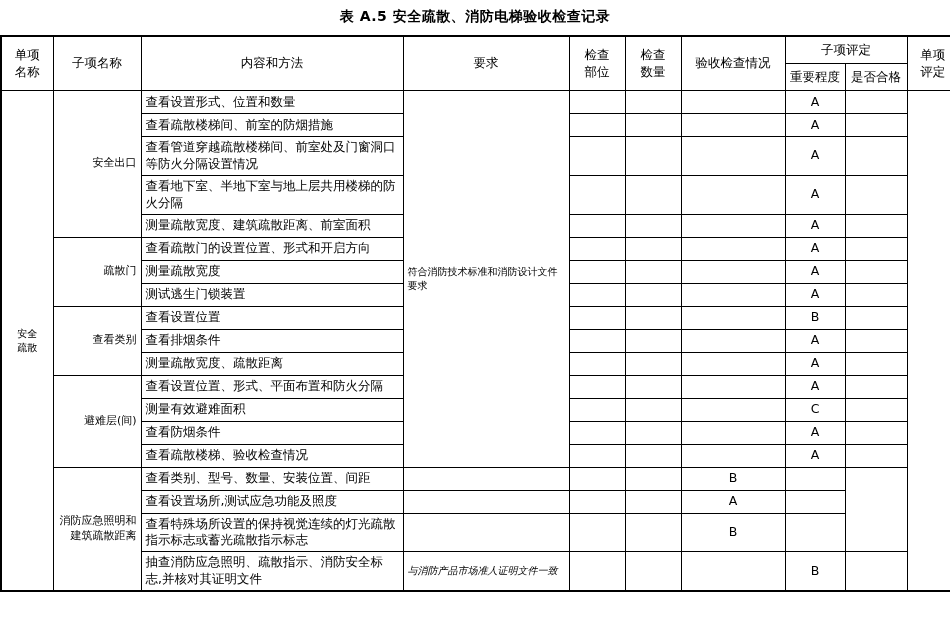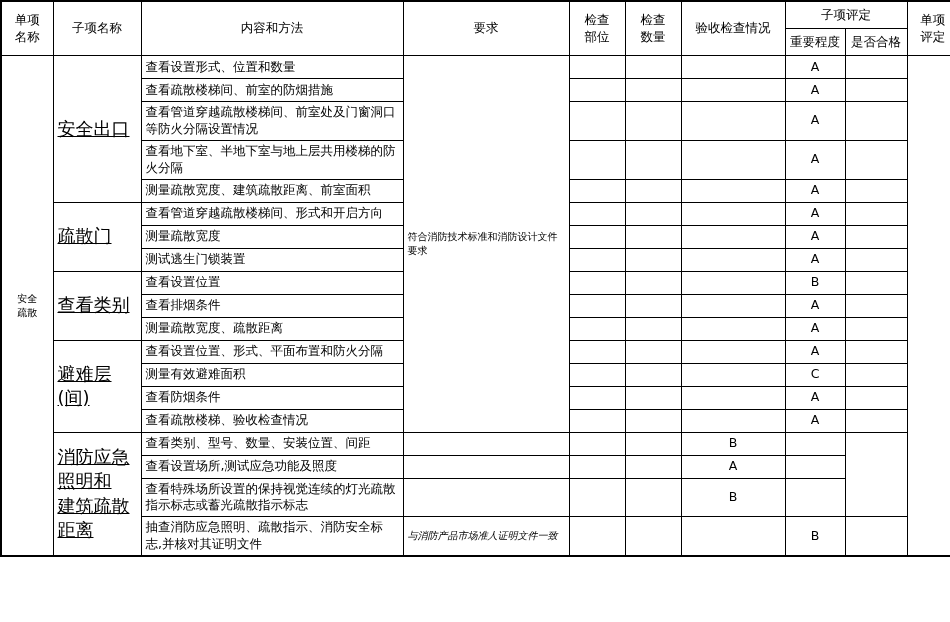--- a/index.html
+++ b/index.html
@@ -49,24 +49,23 @@
   .hdr {
     text-align: center;
     font-size: 12.5px;
     height: 22px;
   }
   .cat {
     text-align: center;
     font-size: 10px;
   }
   .sub {
-    text-align: left;
-    font-size: 18px;
+    text-align: right;
+    font-size: 11px;
     line-height: 1.5;
-    text-decoration: underline;
   }
   .content {
     text-align: left;
     font-size: 12.5px;
     padding-left: 6px;
     line-height: 1.5;
     margin-top: 28px;
   }
   .req {
     text-align: left;
@@ -85,20 +84,21 @@
   }
   .blank { }
   .row-h { height: 23px; }
   .row-h2 { height: 34px; }
 </style>
 </head>
 <body>
 
 <div class="page">
 
+  <div class="doc-title">表 A.5   安全疏散、消防电梯验收检查记录</div>
 
   <table class="main outer">
     <colgroup>
       <col style="width:52px">
       <col style="width:88px">
       <col style="width:262px">
       <col style="width:166px">
       <col style="width:56px">
       <col style="width:56px">
       <col style="width:104px">
@@ -184,21 +184,21 @@
         <td class="content">测量疏散宽度、建筑疏散距离、前室面积</td>
         <td class="blank"></td>
         <td class="blank"></td>
         <td class="blank"></td>
         <td class="grade">A</td>
         <td class="blank"></td>
       </tr>
 
       <tr class="row-h">
         <td class="sub" rowspan="3">疏散门</td>
-        <td class="content">查看管道穿越疏散楼梯间、形式和开启方向</td>
+        <td class="content">查看疏散门的设置位置、形式和开启方向</td>
         <td class="blank"></td>
         <td class="blank"></td>
         <td class="blank"></td>
         <td class="grade">A</td>
         <td class="blank"></td>
       </tr>
       <tr class="row-h">
         <td class="content">测量疏散宽度</td>
         <td class="blank"></td>
         <td class="blank"></td>

